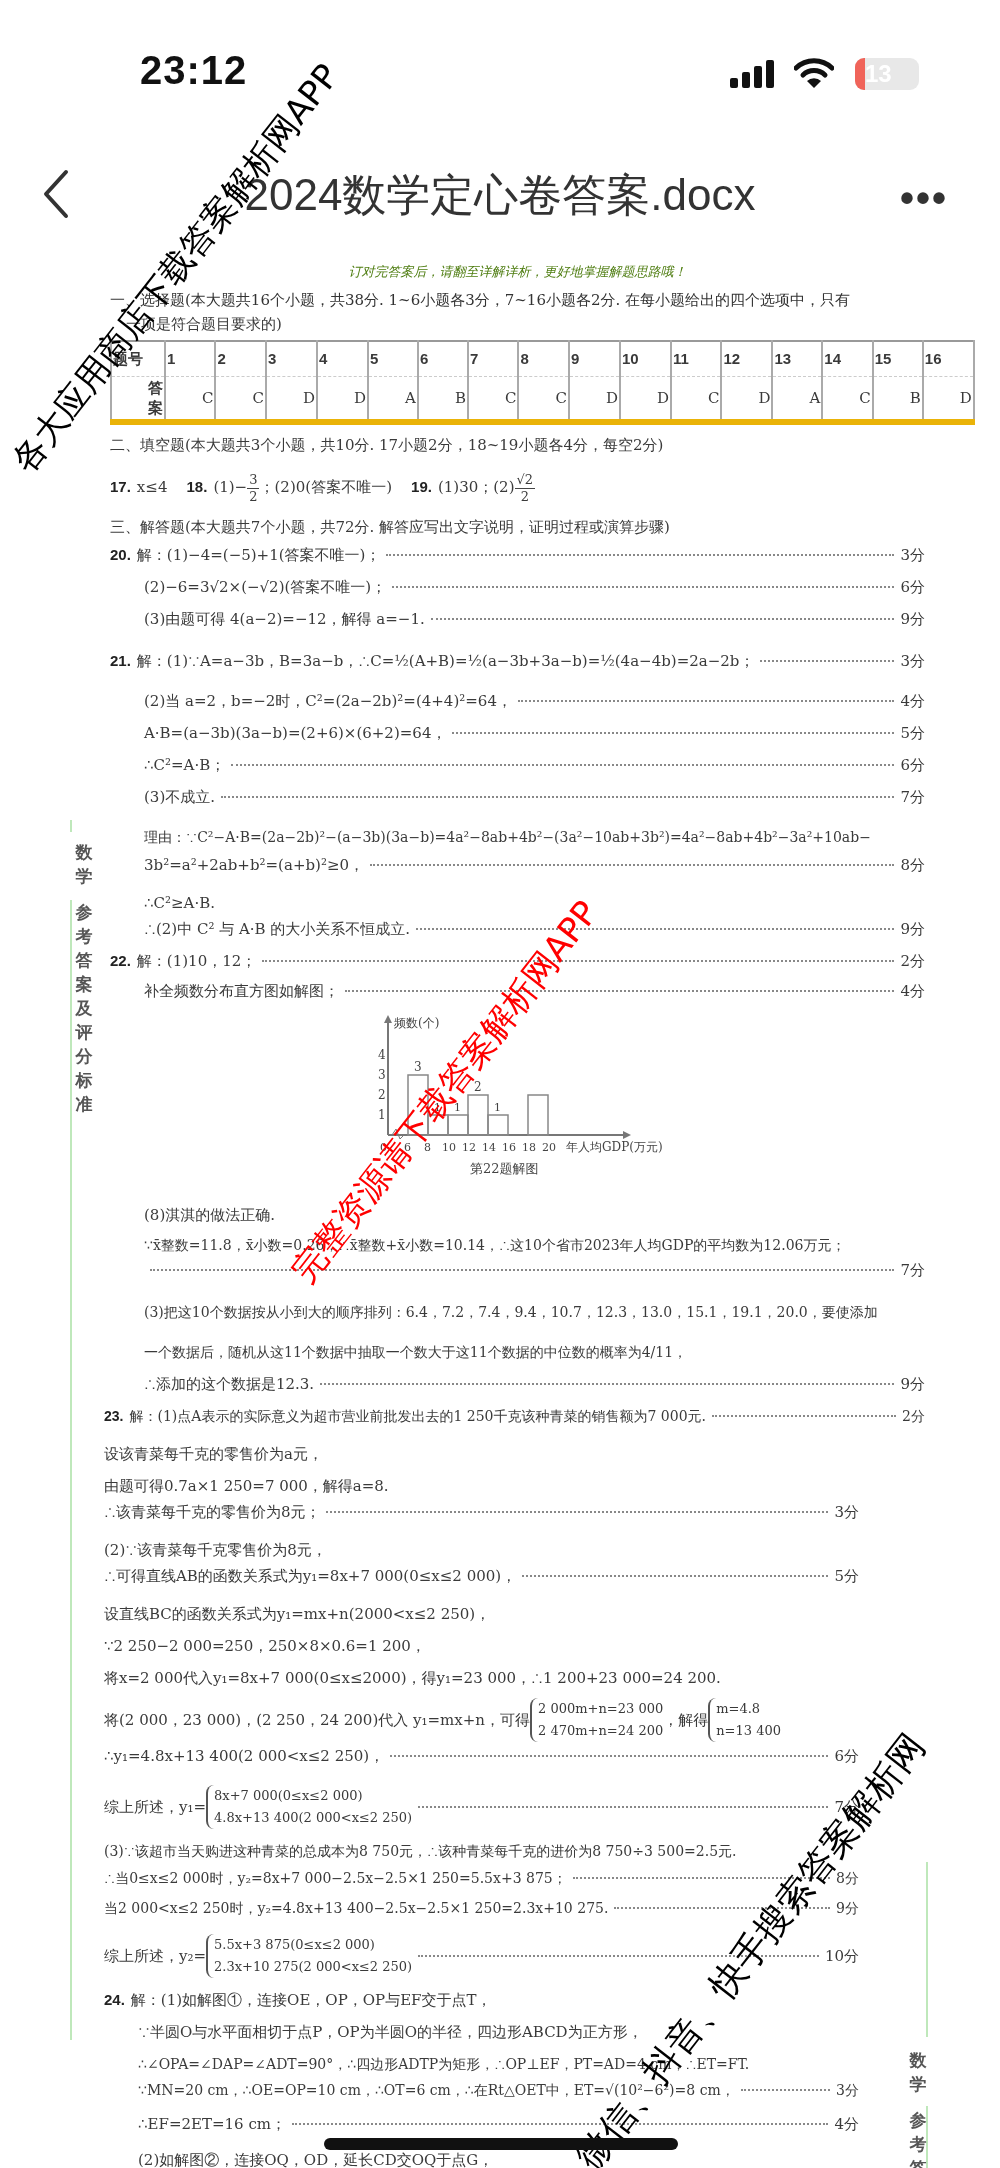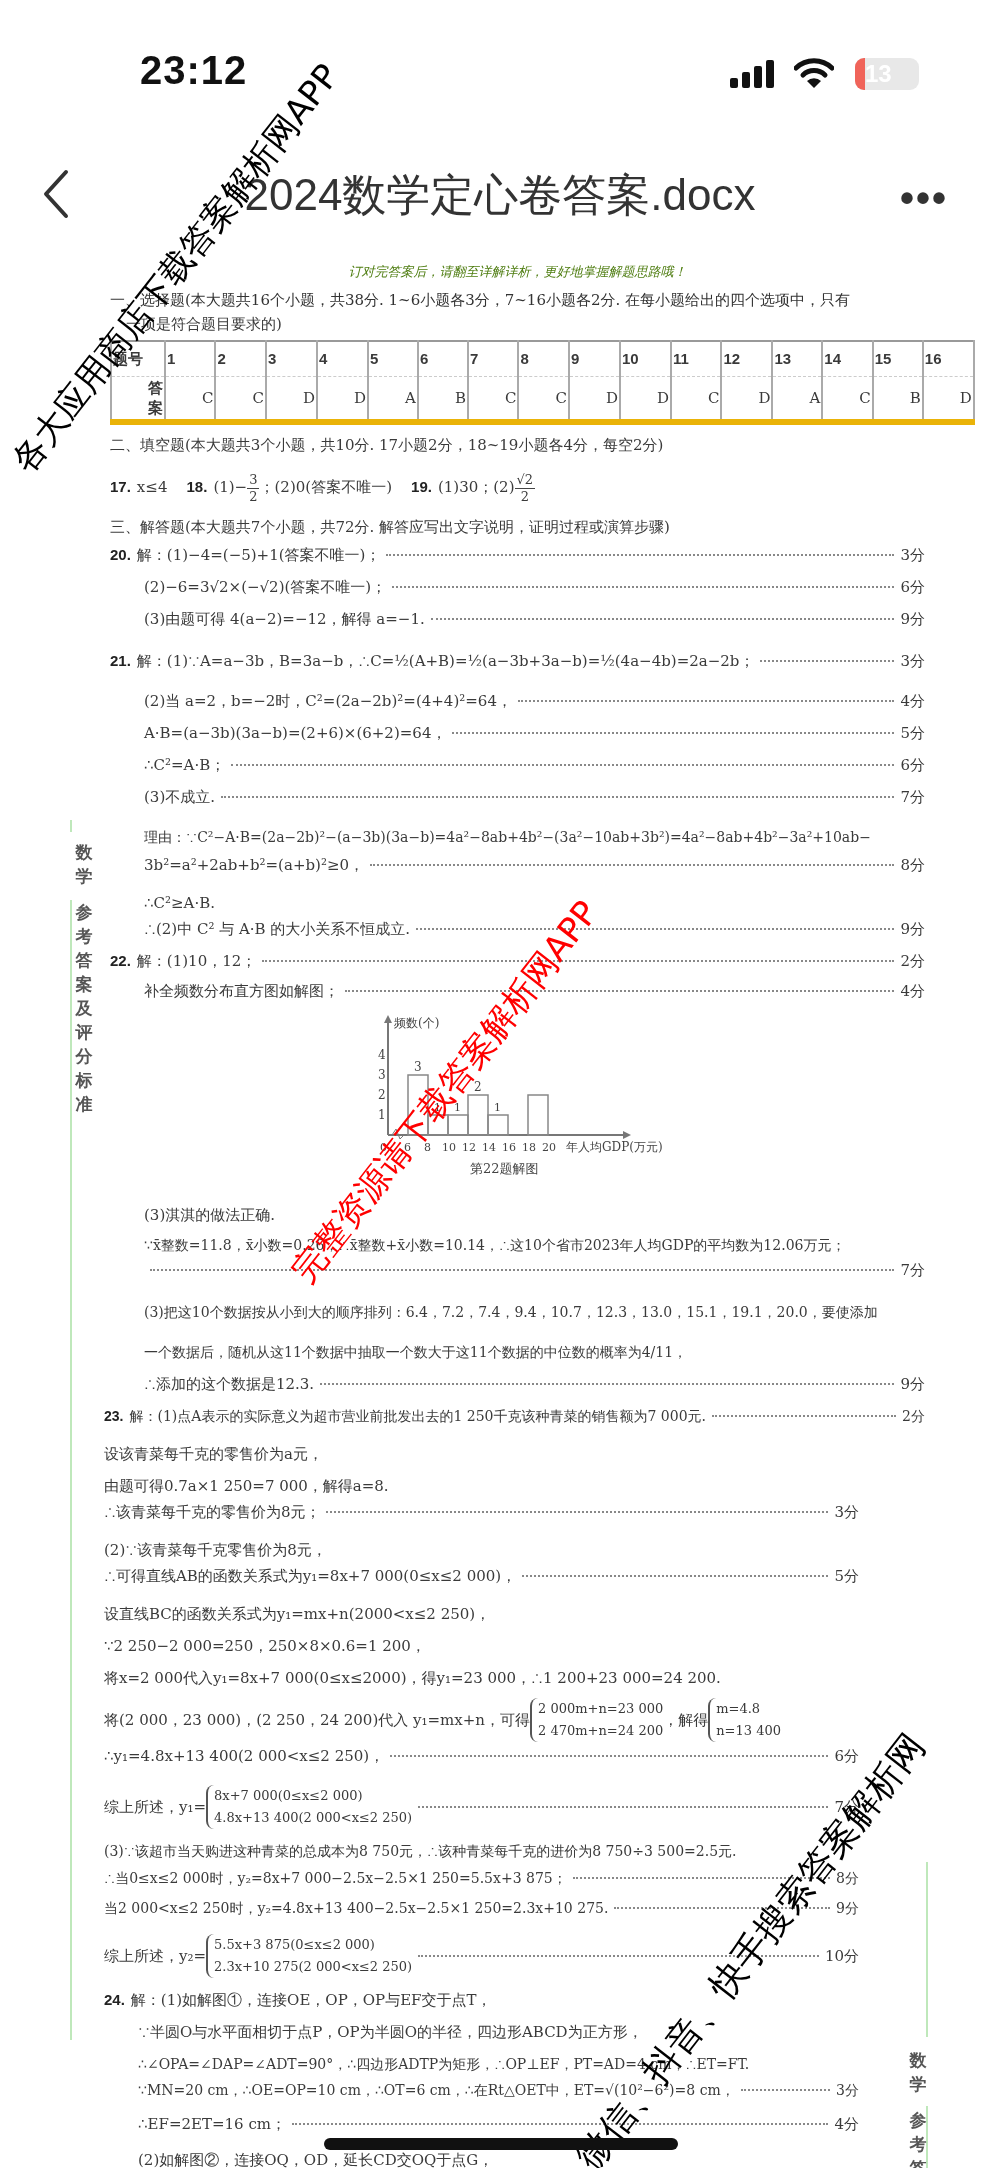--- a/index.html
+++ b/index.html
@@ -278,21 +278,21 @@
         <text x="84" y="136" font-size="11" fill="#444">12</text>
         <text x="104" y="136" font-size="11" fill="#444">14</text>
         <text x="124" y="136" font-size="11" fill="#444">16</text>
         <text x="144" y="136" font-size="11" fill="#444">18</text>
         <text x="164" y="136" font-size="11" fill="#444">20</text>
         <text x="188" y="136" font-size="12" fill="#444">年人均GDP(万元)</text>
       </svg>
       <div style="position:absolute;left:92px;top:144px;font-size:13px;color:#444">第22题解图</div>
     </div>
 
-    <div class="p indent" style="margin-top:10px;height:30px;line-height:30px">(3)淇淇的做法正确.</div>
+    <div class="p indent" style="margin-top:10px;height:30px;line-height:30px">(8)淇淇的做法正确.</div>
     <div class="p indent" style="height:30px;line-height:30px;font-size:14px">∵x̄整数=11.8，x̄小数=0.26，∴x̄整数+x̄小数=10.14，∴这10个省市2023年人均GDP的平均数为12.06万元；</div>
     <div class="line indent" style="height:34px">
         <span class="txt"></span>
         <span class="dots"></span>
         <span class="score">7分</span>
       </div>
     <div class="p indent" style="height:36px;line-height:36px;font-size:14px">(3)把这10个数据按从小到大的顺序排列：6.4，7.2，7.4，9.4，10.7，12.3，13.0，15.1，19.1，20.0，要使添加</div>
     <div class="p indent" style="height:44px;line-height:44px;font-size:14px">一个数据后，随机从这11个数据中抽取一个数大于这11个数据的中位数的概率为4/11，</div>
     <div class="line indent" style="height:32px">
         <span class="txt">∴添加的这个数据是12.3.</span>

